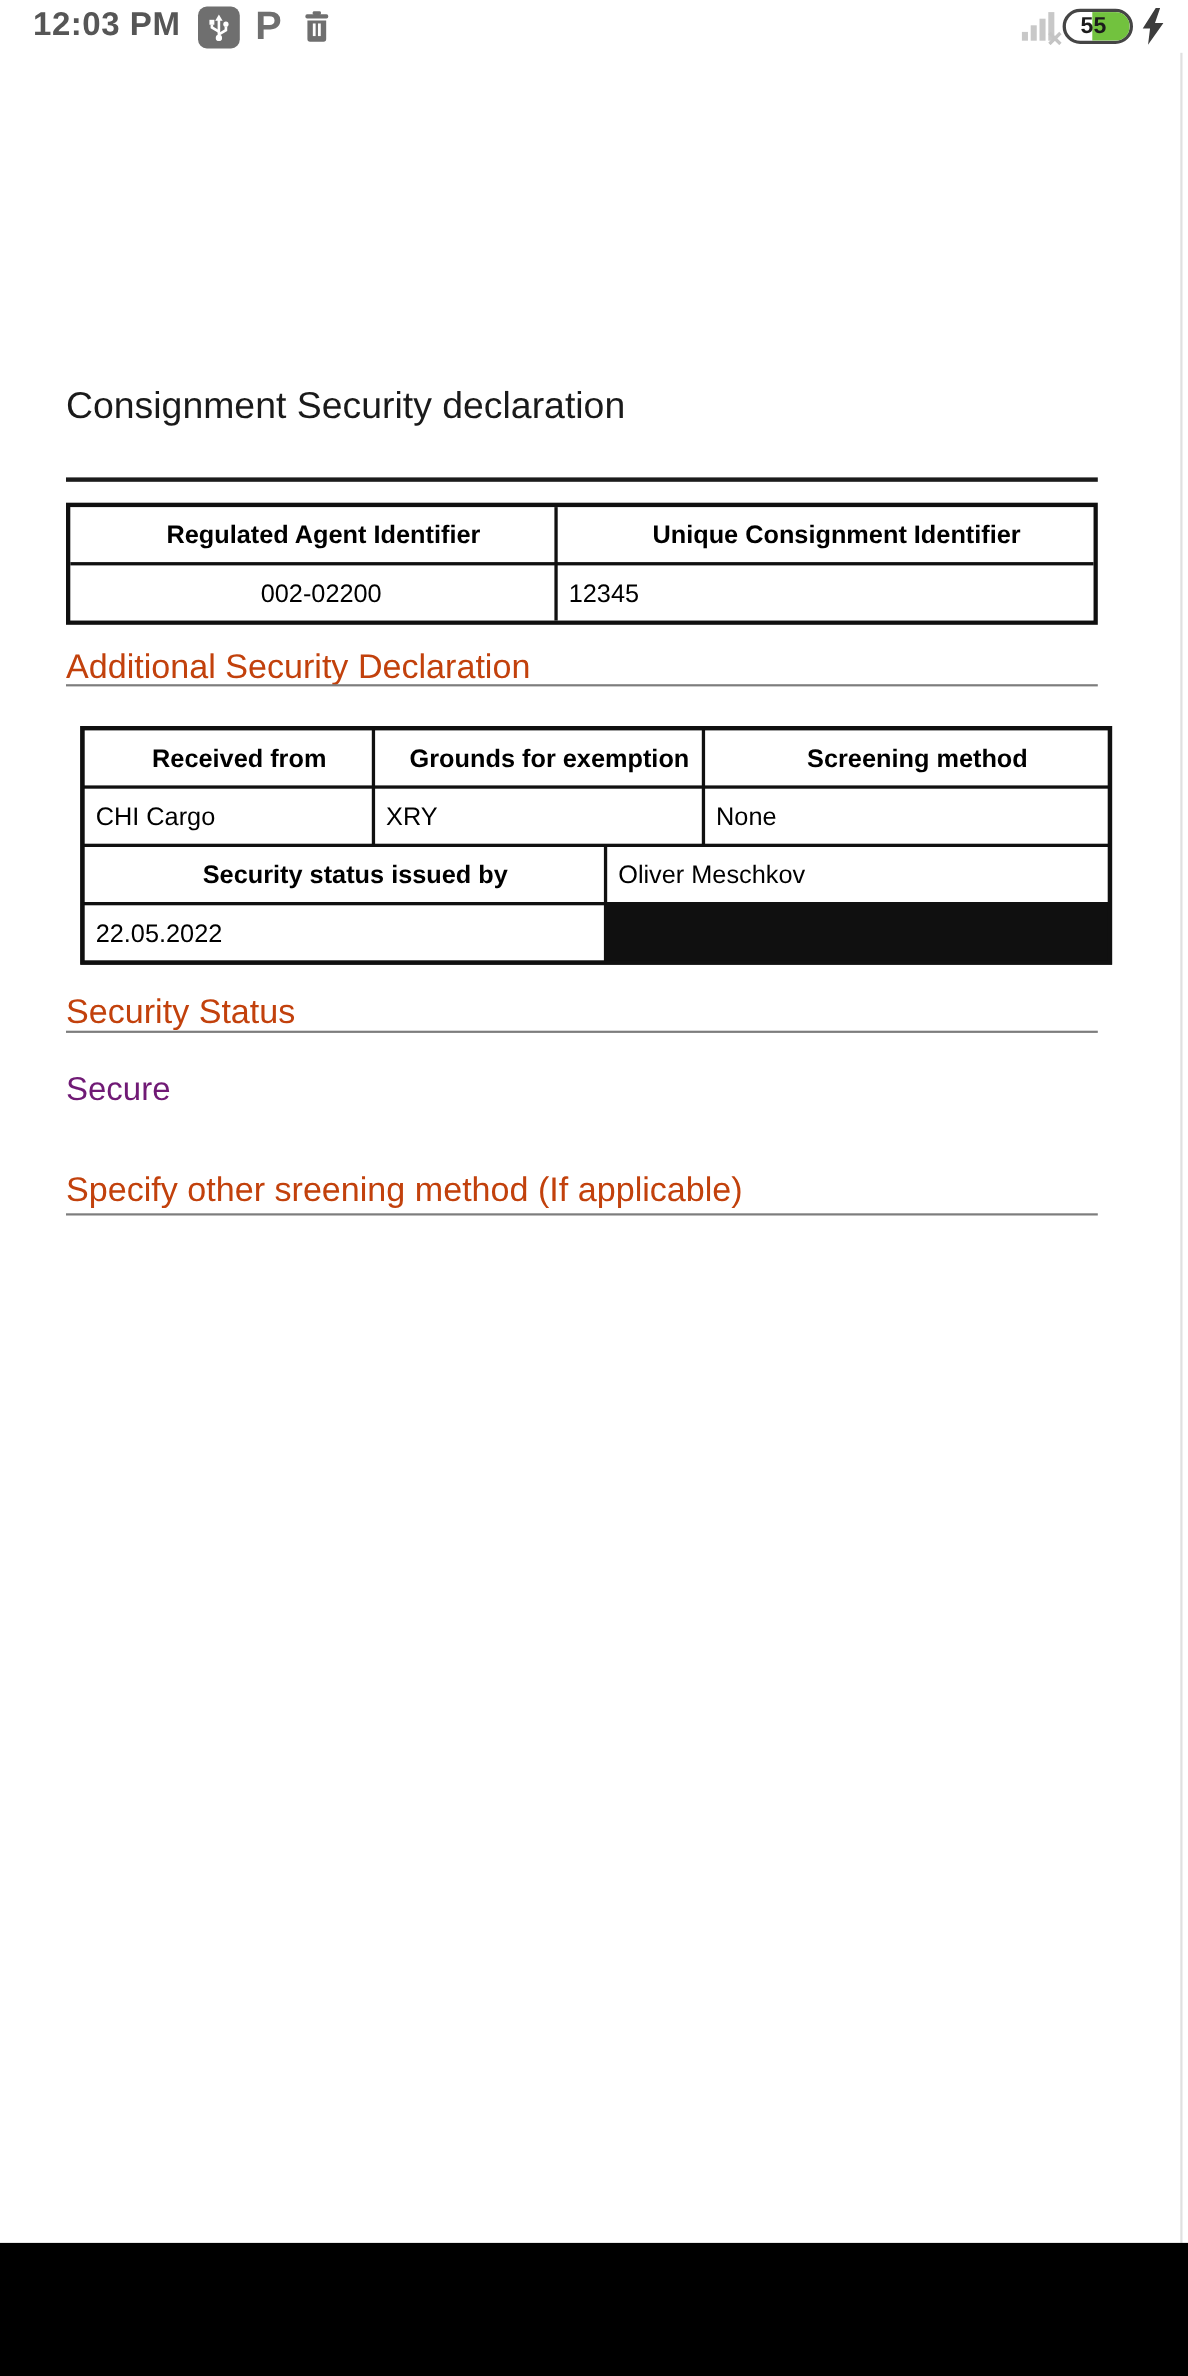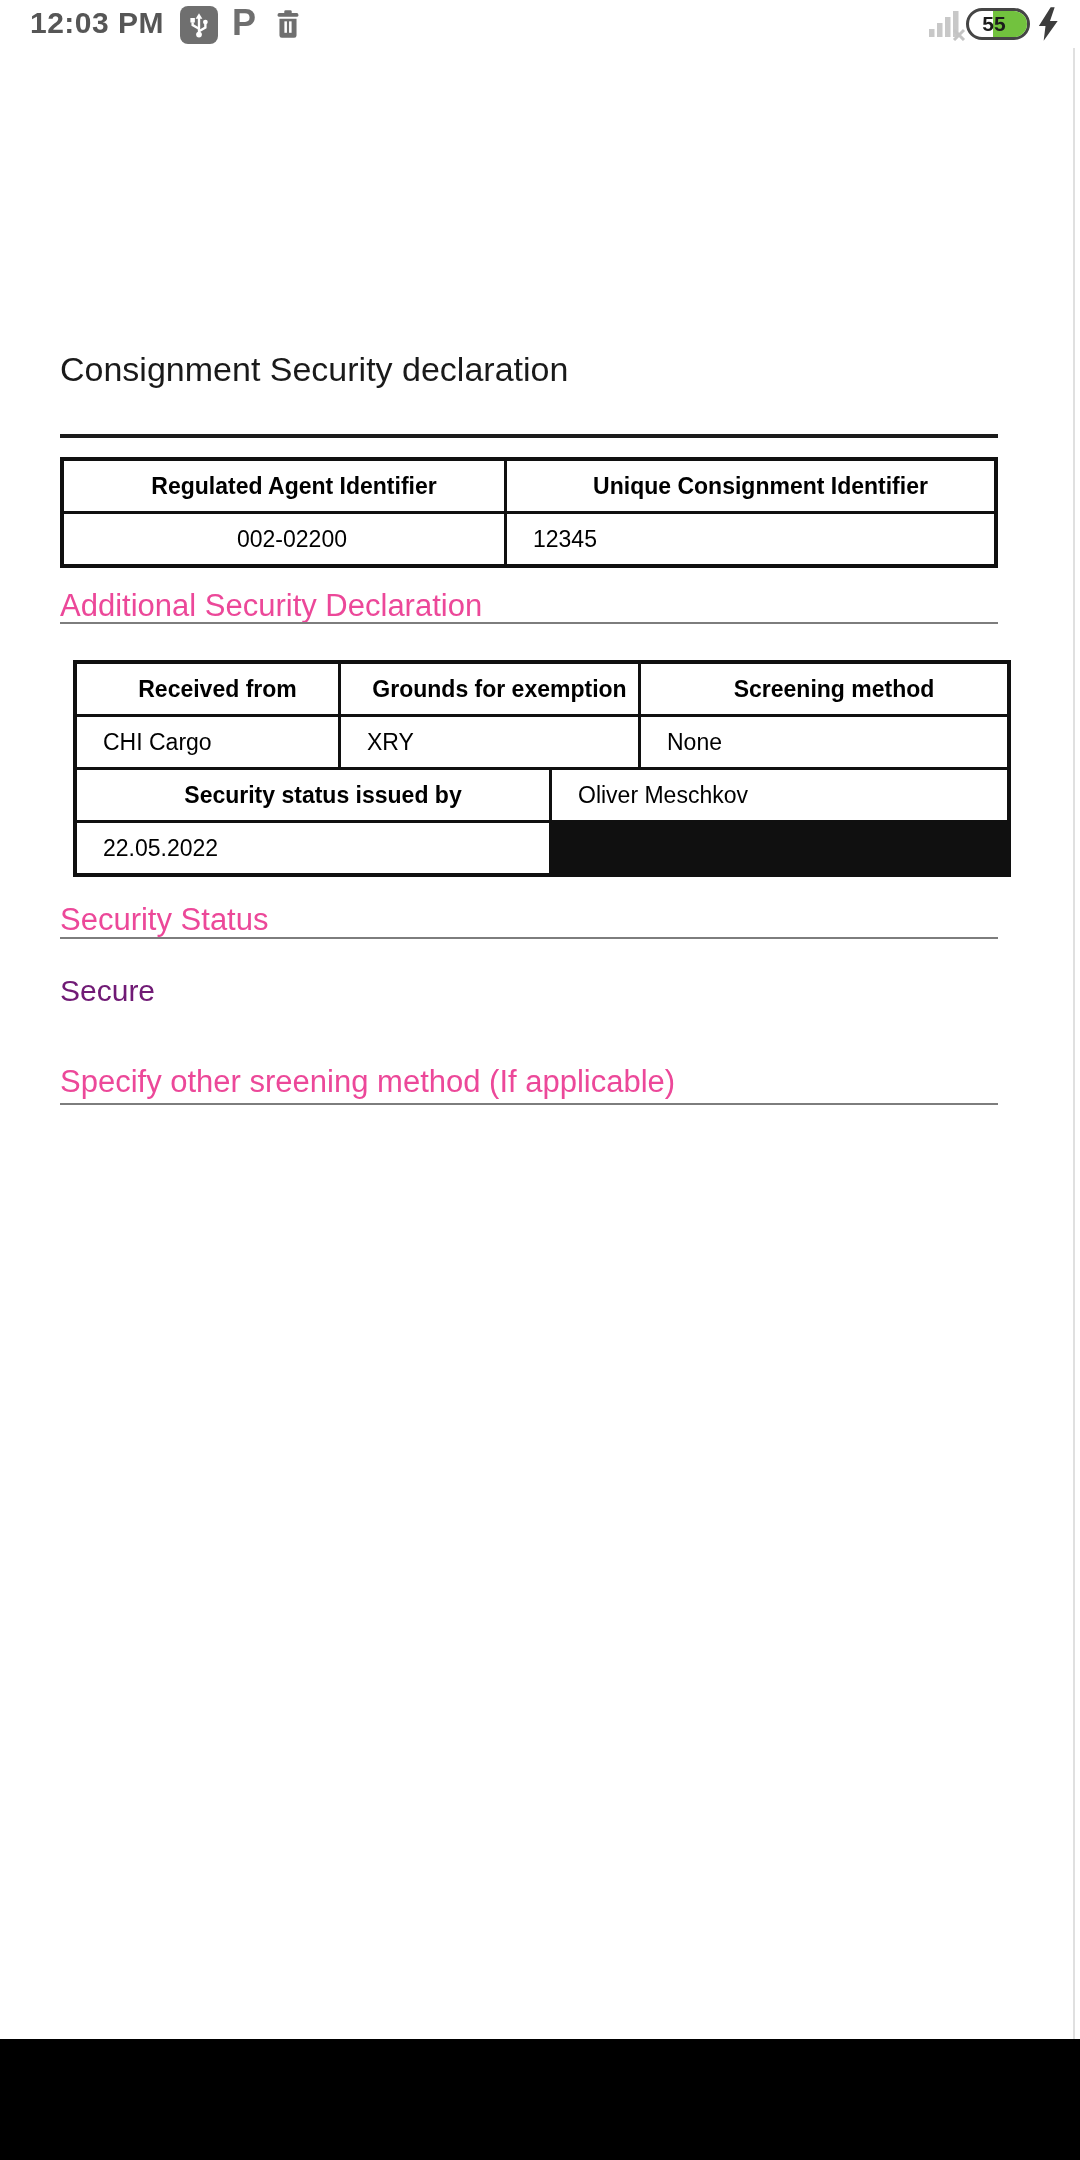--- a/index.html
+++ b/index.html
@@ -50,33 +50,33 @@
   .doc-hrule { position: absolute; left: 60px; top: 386px; width: 938px; height: 4px; background: #1b1b1b; }
 
   .tbl { position: absolute; left: 60px; width: 938px; border: 4px solid #101010; background: #101010; }
   .tbl .grid { display: grid; grid-gap: 3px; background: #101010; }
   .tbl .grid + .grid { margin-top: 3px; }
   .tbl .cell {
     background: #fff; height: 50px; display: flex; align-items: center;
     font-size: 23px; color: #000; padding-left: 20px;
   }
   .tbl .th { font-weight: bold; justify-content: center; text-align: center; }
-  .tbl .td { justify-content: flex-start; padding-left: 26px; }
+  .tbl .td { justify-content: flex-start; padding-left: 10px; }
   .tbl .td.center { justify-content: center; padding-left: 16px; }
 
   .tbl1 { top: 409px; }
   .tbl1 .grid { grid-template-columns: 440px 487px; }
 
   .tbl2 { top: 612px; margin-left: 13px; }
   .tbl2 .grid-a { grid-template-columns: 261px 297px 366px; }
   .tbl2 .grid-b { grid-template-columns: 472px 455px; }
 
   .sec-heading {
     position: absolute; left: 60px;
-    font-size: 31px; font-weight: normal; color: #ec4899;
+    font-size: 31px; font-weight: normal; color: #c2410c;
   }
   .sec-underline { position: absolute; left: 60px; width: 938px; height: 2px; background: #7d7d7d; }
 
   .h-additional { top: 540px; }
   .u-additional { top: 574px; }
   .h-security { top: 854px; }
   .u-security { top: 889px; }
   .v-secure {
     position: absolute; left: 60px; top: 926px;
     font-size: 30px; color: #701a75;

